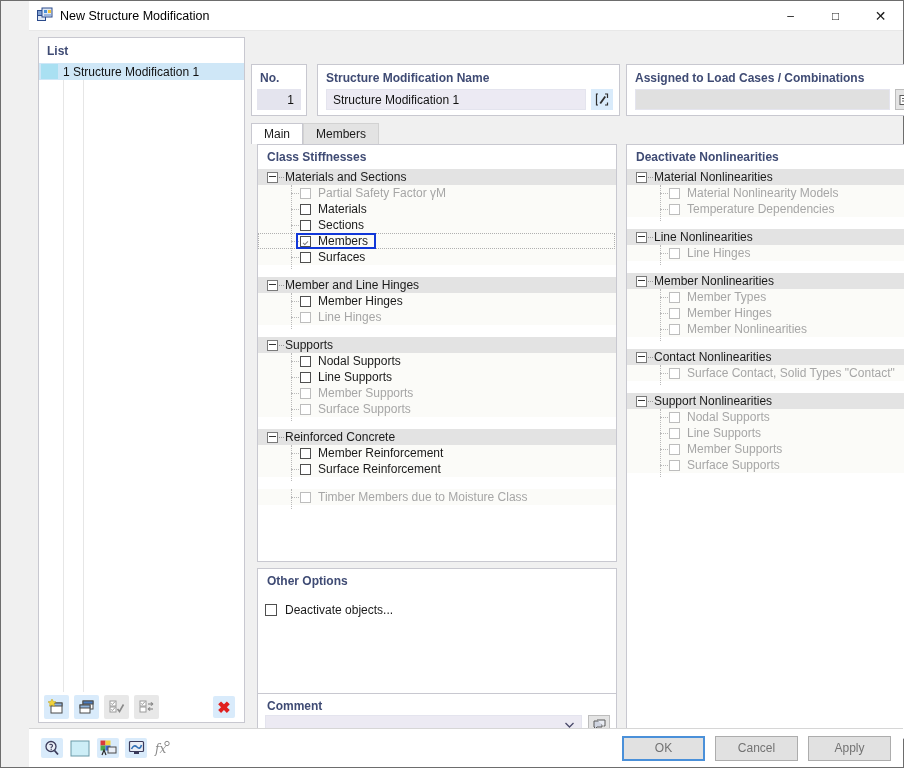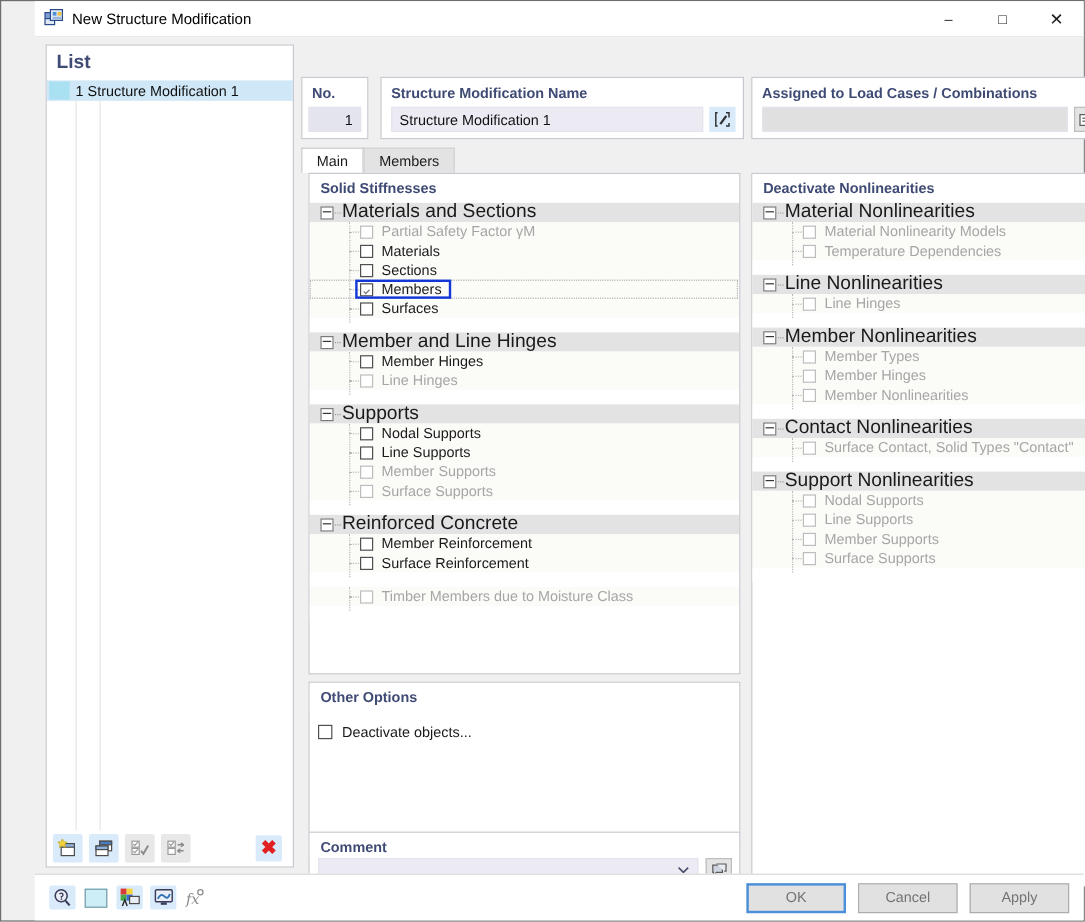--- a/index.html
+++ b/index.html
@@ -40,21 +40,21 @@
   
   .dlgbody{flex:1 1 auto;position:relative;background:#f0f0f0;}
 
   
   .listpanel{
     position:absolute;left:9px;top:6px;width:207px;height:686px;
     background:#ffffff;border:1px solid #c8c8d0;box-sizing:border-box;
     display:flex;flex-direction:column;
   }
   .listhdr{
-    font-weight:bold;color:#3f4b74;font-size:16px;
+    font-weight:bold;color:#3f4b74;font-size:12px;
     padding:6px 0 5px 8px;
   }
   .list-rows{flex:1 1 auto;position:relative;}
   .list-row{
     height:17px;display:flex;align-items:center;
     background:#cfe7f7;
   }
   .list-swatch{
     width:17px;height:15px;margin-left:2px;margin-right:5px;
     background:#a9e0f2;flex:0 0 17px;
@@ -113,21 +113,21 @@
     position:absolute;background:#ffffff;border:1px solid #c8c8d0;box-sizing:border-box;
     overflow:hidden;
   }
   .treehdr{
     font-weight:bold;color:#3f4b74;font-size:12px;
     padding:5px 0 5px 9px;background:#fff;
   }
   .group{position:relative;}
   .grouphdr{
     height:16px;background:#e3e3e3;display:flex;align-items:center;
-    font-size:16px;color:#1a1a1a;position:relative;
+    font-size:12px;color:#1a1a1a;position:relative;
   }
   .expander{
     width:9px;height:9px;border:1px solid #7a7a7a;background:#fff;
     margin-left:9px;margin-right:7px;flex:0 0 9px;
     position:relative;
   }
   .expander:before{
     content:"";position:absolute;left:1px;right:1px;top:3px;height:1px;background:#333;
   }
   .grouphdr .dash{
@@ -312,21 +312,21 @@
         </div>
       </div>
     </div>
 
     <div class="tabs">
       <div class="tab active">Main</div>
       <div class="tab">Members</div>
     </div>
 
     <div class="treepanel" style="left:228px;top:113px;width:360px;height:418px;">
-      <div class="treehdr">Solid Stiffnesses</div>
+      <div class="treehdr">Class Stiffnesses</div>
       <div id="ms-tree">
           <div class="group">
             <div class="grouphdr">
               <span class="expander"></span>
               <span class="dash"></span>
               <span>Materials and Sections</span>
             </div>
             <div class="items">
               <div class="vline"></div>
               <div class="item dimmed">

